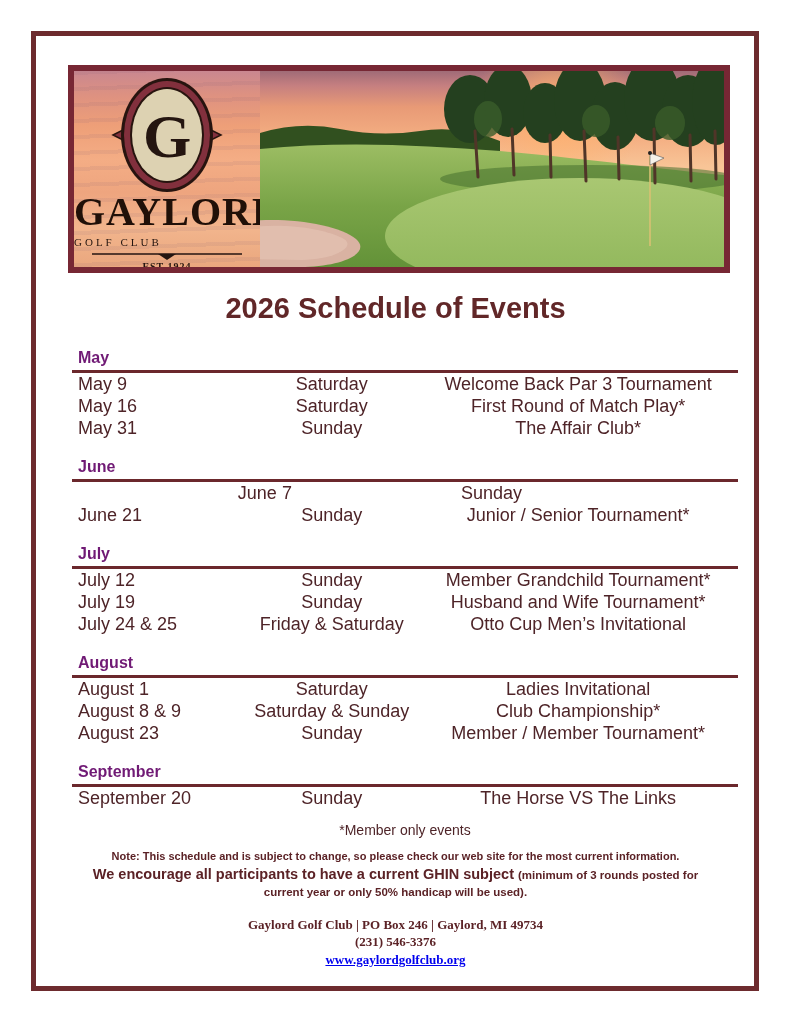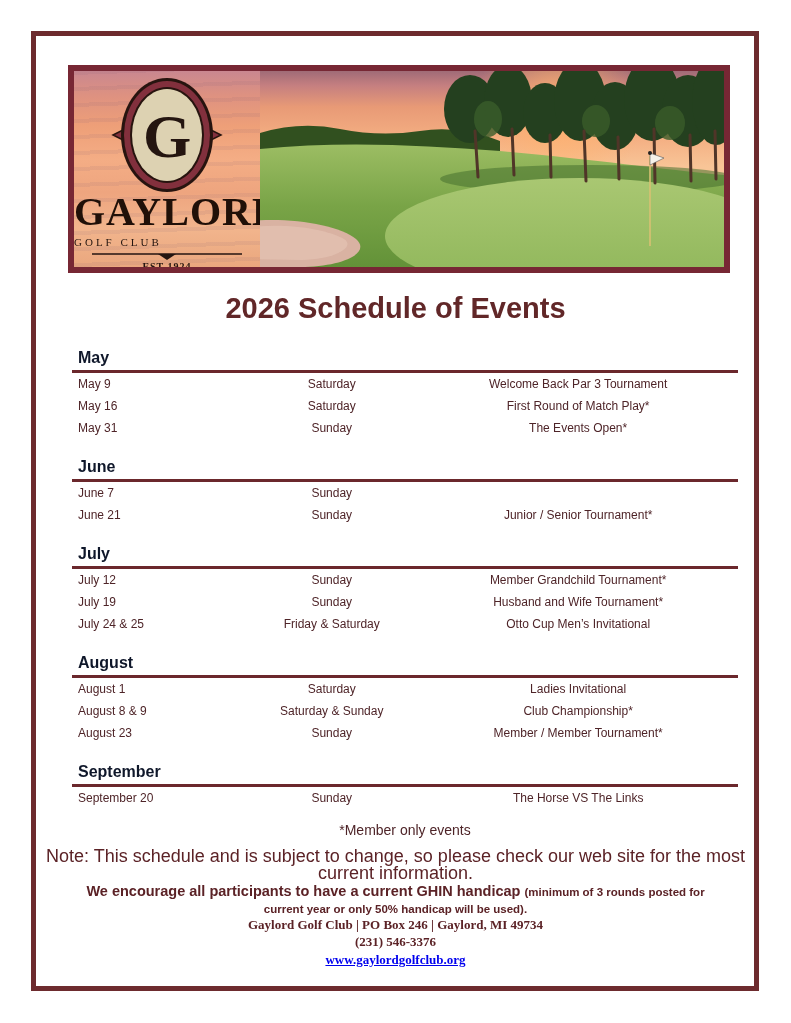--- a/index.html
+++ b/index.html
@@ -47,35 +47,35 @@
   .photo-panel svg { display:block; width:100%; height:100%; }
   
   .doc-title {
     position:absolute; top:292px; left:0; width:791px; text-align:center;
     font-size:29px; font-weight:bold; color:#612728; letter-spacing:0px;
   }
   
   .schedule { position:absolute; left:72px; top:348px; width:666px; }
   .month-section { margin-bottom:18px; }
   .month-name {
-    font-size:16px; font-weight:bold; color:#0f172a; height:20px; line-height:20px; padding-left:6px;
+    font-size:16px; font-weight:bold; color:#701a75; height:20px; line-height:20px; padding-left:6px;
   }
   .month-rule { height:3px; background:#6b282c; margin-top:2px; }
-  .event-row { display:flex; height:22px; align-items:center; font-size:12px; color:#4e2428; }
+  .event-row { display:flex; height:22px; align-items:center; font-size:18px; color:#4e2428;justify-content:center; }
   .cell-date  { width:26%; padding-left:6px; box-sizing:border-box; }
   .cell-day   { width:26%; text-align:center; }
   .cell-event { width:48%; text-align:center; }
   .member-note {
     text-align:center; font-size:14px; color:#4e2428; margin-top:-5px;
   }
   
   .notes {
     position:absolute; top:848px; left:40px; width:711px; text-align:center; color:#5b2226;
   }
-  .note-line1 { font-size:18px; font-weight:normal; line-height:17px; }
+  .note-line1 { font-size:11px; font-weight:bold; line-height:17px; }
   .note-line2 { font-size:14.5px; font-weight:bold; line-height:19px; }
   .note-line2 .small { font-size:11.5px; }
   .note-line3 { font-size:11.5px; font-weight:bold; line-height:15px; }
   
   .contact {
     position:absolute; top:917px; left:0; width:791px; text-align:center;
     font-family:Liberation Serif, serif; font-weight:bold; color:#5b2226;
   }
   .contact-line { font-size:13px; line-height:16.5px; }
   .contact-link a, .contact-link span {
@@ -187,21 +187,21 @@
     <div class="cell-event">Welcome Back Par 3 Tournament</div>
   </div>
           <div class="event-row">
     <div class="cell-date">May 16</div>
     <div class="cell-day">Saturday</div>
     <div class="cell-event">First Round of Match Play*</div>
   </div>
           <div class="event-row">
     <div class="cell-date">May 31</div>
     <div class="cell-day">Sunday</div>
-    <div class="cell-event">The Events Open*</div>
+    <div class="cell-event">The Affair Club*</div>
   </div>
         </div>
   </div>
       <div class="month-section">
     <div class="month-name">June</div>
     <div class="month-rule"></div>
     <div>
           <div class="event-row">
     <div class="cell-date">June 7</div>
     <div class="cell-day">Sunday</div>
@@ -265,21 +265,21 @@
     <div class="cell-event">The Horse VS The Links</div>
   </div>
         </div>
   </div>
     </div>
   <div class="member-note">*Member only events</div>
 </div>
 
 <div class="notes">
   <div class="note-line1">Note:  This schedule and is subject to change, so please check our web site for the most current information.</div>
-  <div class="note-line2"><span>We encourage all participants to have a current GHIN handicap </span><span class="small">(minimum of 3 rounds posted for</span></div>
+  <div class="note-line2"><span>We encourage all participants to have a current GHIN subject </span><span class="small">(minimum of 3 rounds posted for</span></div>
   <div class="note-line3">current year or only 50% handicap will be used).</div>
 </div>
 
 <div class="contact">
   <div class="contact-line">Gaylord Golf Club | PO Box 246 | Gaylord, MI 49734</div>
   <div class="contact-line">(231) 546-3376</div>
   <div class="contact-link"><a href="#">www.gaylordgolfclub.org</a></div>
 </div>
 
 </body></html>

